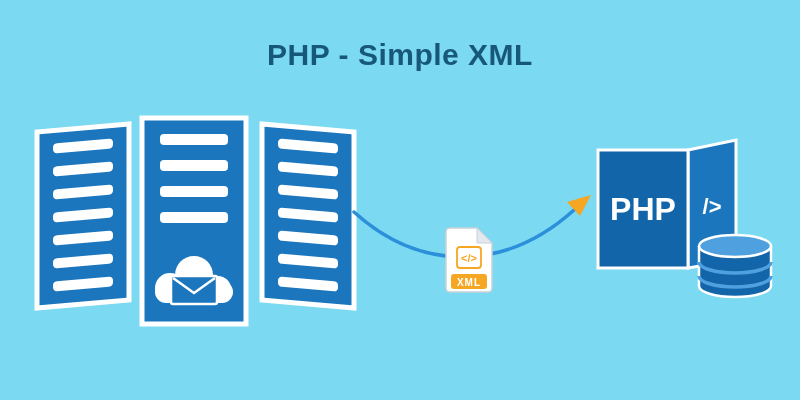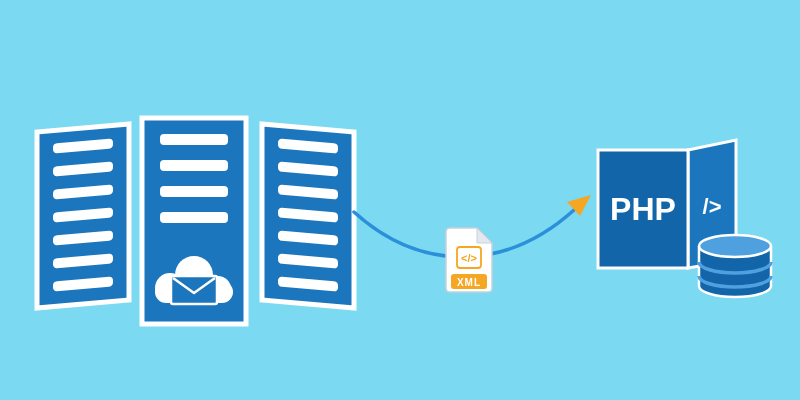--- a/index.html
+++ b/index.html
@@ -29,20 +29,21 @@
     height: 400px;
     z-index: 1;
   }
   .scene text { font-family: "Liberation Sans", sans-serif; }
 </style>
 </head>
 <body>
 
 <div class="stage">
 
+  <h1 class="title">PHP - Simple XML</h1>
 
   <svg class="scene" viewBox="0 0 800 400" xmlns="http://www.w3.org/2000/svg">
 
     <g>
 
       <g transform="translate(37,132) skewY(-5)">
         <rect x="0" y="0" width="92" height="176" fill="#1B76BD" stroke="#FFFFFF" stroke-width="5"></rect>
         <g fill="#FFFFFF">
           <rect x="16" y="13" width="60" height="10" rx="4"></rect>
           <rect x="16" y="36" width="60" height="10" rx="4"></rect>

